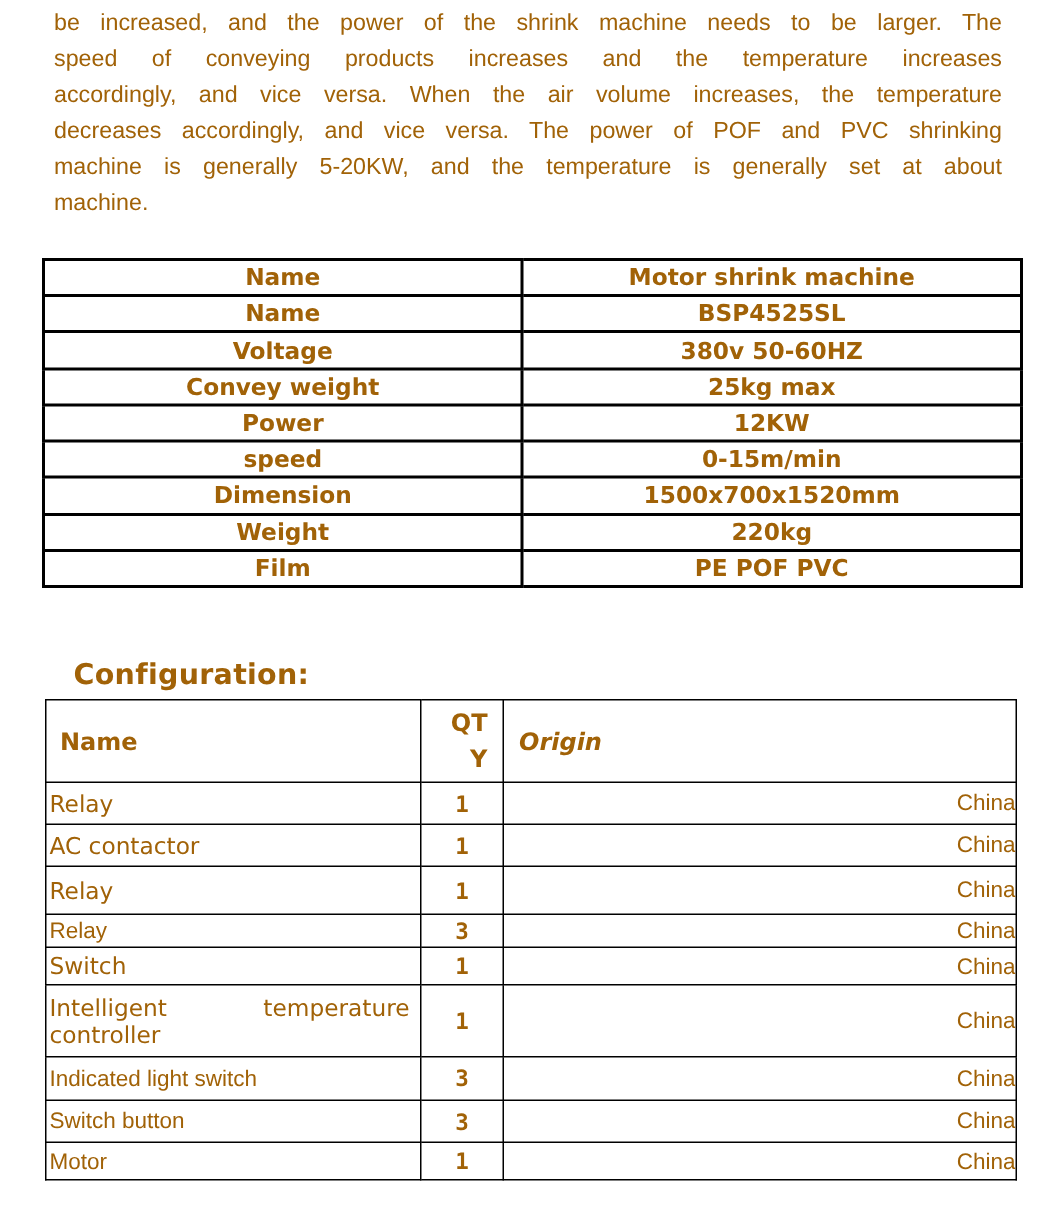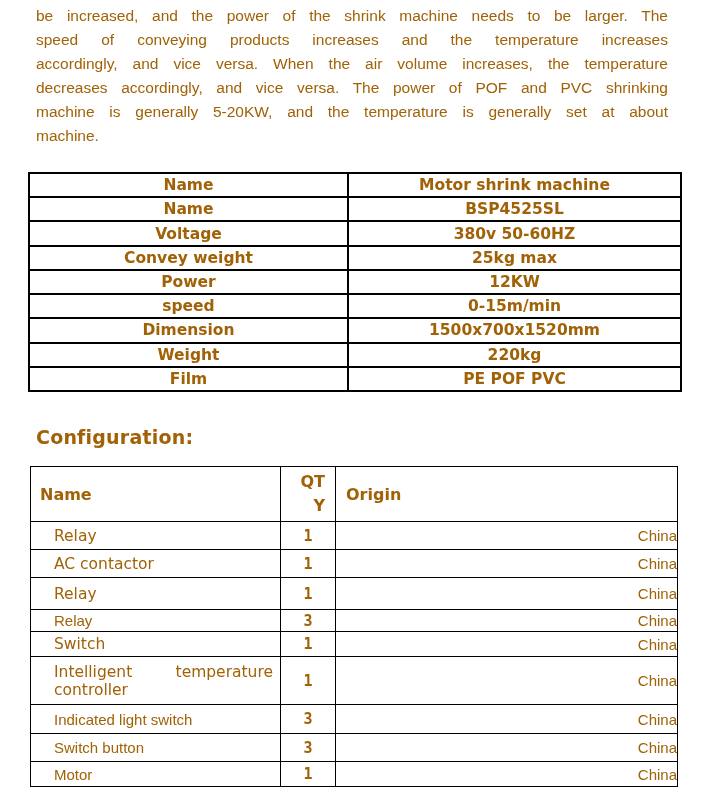--- a/index.html
+++ b/index.html
@@ -50,21 +50,21 @@
     font-size: 15.5px;
     padding: 0;
     overflow: hidden;
   }
 
   
   .config-heading {
     position: absolute;
     left: 36px;
     top: 426px;
-    margin: 0;
+    margin: 13px;
     font-family: "DejaVu Sans", sans-serif;
     font-size: 19px;
     font-weight: bold;
     letter-spacing: 0.2px;
   }
 
   
   .config-table {
     position: absolute;
     left: 30px;
@@ -84,25 +84,25 @@
     font-size: 16px;
     text-align: left;
   }
   .config-table th.col-name { padding-left: 9px; }
   .config-table th.col-qty {
     word-break: break-all;
     padding: 0 10px 0 9px;
     line-height: 24px;
     text-align: right;
   }
-  .config-table th.col-origin { padding-left: 10px; }
+  .config-table th.col-origin { padding-left: 10px; font-style: italic; }
 
   .config-table td.name {
     text-align: justify;
-    padding-left: 23px;
+    padding-left: 2px;
     padding-right: 7px;
   }
   .config-table td.name.lg {
     font-family: "DejaVu Sans", sans-serif;
     font-size: 15.5px;
   }
   .config-table td.name.sm {
     font-family: "Liberation Sans", sans-serif;
     font-size: 15px;
   }

